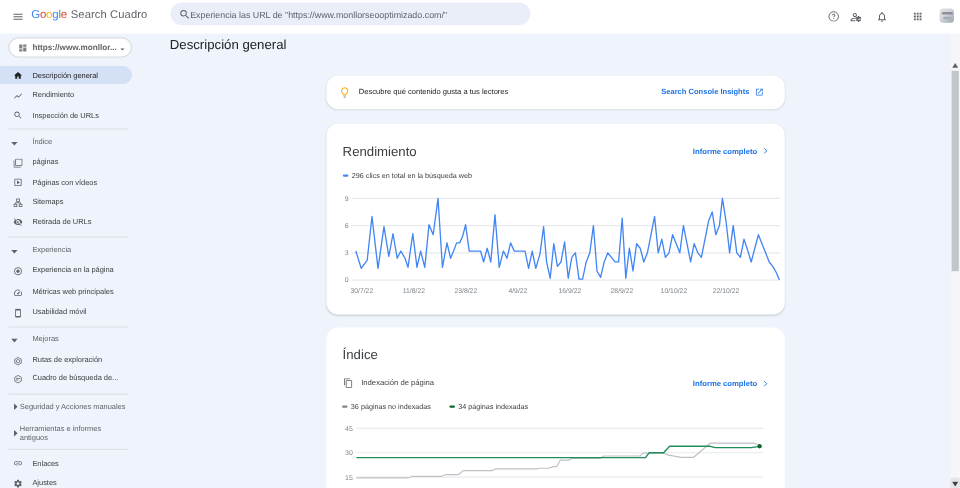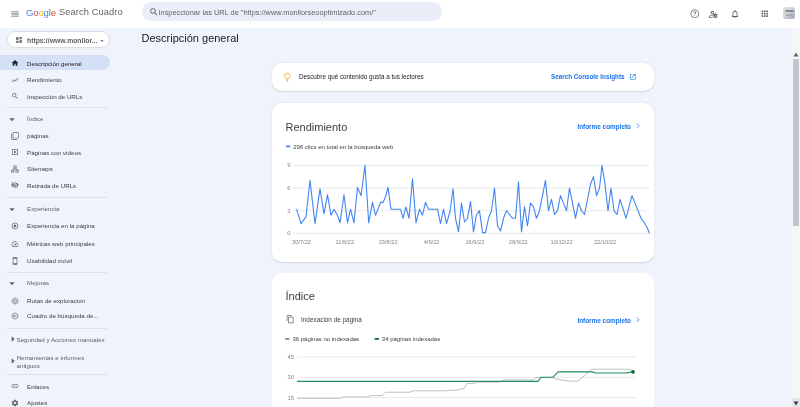--- a/index.html
+++ b/index.html
@@ -19,21 +19,21 @@
       <path fill="#5f6368" d="M3 6h18v2H3zm0 5h18v2H3zm0 5h18v2H3z"></path>
     </svg>
   <div class="abs" style="left:26px;top:7px;font-size:9.6px;letter-spacing:-0.2px;font-weight:500;">
     <span style="color:#4285f4">G</span><span style="color:#ea4335">o</span><span style="color:#fbbc05">o</span><span style="color:#4285f4">g</span><span style="color:#34a853">l</span><span style="color:#ea4335">e</span>
   </div>
   <div class="abs" style="left:59px;top:7.2px;font-size:9.3px;color:#5f6368;letter-spacing:0.1px;">Search Cuadro</div>
   <div class="abs" style="left:142px;top:1.5px;width:300px;height:19.5px;background:#e9eef8;border-radius:10px;"></div>
   <svg class="abs" style="left:149px;top:7px" width="10" height="10" viewBox="0 0 24 24">
       <path fill="#5f6368" d="M15.5 14h-.79l-.28-.27A6.47 6.47 0 0 0 16 9.5 6.5 6.5 0 1 0 9.5 16c1.61 0 3.09-.59 4.23-1.57l.27.28v.79l5 4.99L20.49 19l-4.99-5zm-6 0C7.01 14 5 11.99 5 9.5S7.01 5 9.5 5 14 7.01 14 9.5 11.99 14 9.5 14z"></path>
     </svg>
-  <div class="abs" style="left:158.5px;top:8px;font-size:7.4px;color:#5f6368;">Inspeccionar las URL de "https://www.monllorseooptimizado.com/"</div>
+  <div class="abs" style="left:158.5px;top:8px;font-size:7.4px;color:#5f6368;">Experiencia las URL de "https://www.monllorseooptimizado.com/"</div>
   <svg class="abs" style="left:690px;top:8.5px" width="9.5" height="9.5" viewBox="0 0 24 24">
       <circle cx="12" cy="12" r="10" fill="none" stroke="#5f6368" stroke-width="2"></circle>
       <path fill="#5f6368" d="M12 6c-1.9 0-3.5 1.3-3.5 3.2h1.9c0-.9.7-1.5 1.6-1.5s1.6.7 1.6 1.6c0 1.5-2.2 1.6-2.2 3.7h1.9c0-1.5 2.2-1.8 2.2-3.8C15.5 7.3 13.9 6 12 6zm-1 8.5h2v2h-2z"></path>
     </svg>
   <svg class="abs" style="left:708px;top:8.5px" width="10.5" height="10.5" viewBox="0 0 24 24">
       <path fill="#5f6368" d="M10 12c2.21 0 4-1.79 4-4s-1.79-4-4-4-4 1.79-4 4 1.79 4 4 4zm0-6c1.1 0 2 .9 2 2s-.9 2-2 2-2-.9-2-2 .9-2 2-2zm0 7c-2.67 0-8 1.34-8 4v3h9v-2H4v-1c0-.64 2.36-2 6-2 .92 0 1.75.09 2.5.24l.5-1.96C11.96 13.1 10.94 13 10 13zm10.8 3.5c.1-.3.2-.63.2-1s-.1-.7-.2-1l1.1-.9c.1-.1.1-.2.1-.3l-1-1.7c-.1-.1-.2-.1-.3-.1l-1.3.5c-.3-.2-.6-.4-.9-.5l-.2-1.4c0-.1-.1-.2-.3-.2h-2c-.1 0-.2.1-.3.2l-.2 1.4c-.3.1-.6.3-.9.5l-1.3-.5c-.1 0-.2 0-.3.1l-1 1.7c-.1.1 0 .2.1.3l1.1.9c-.1.3-.2.6-.2 1s.1.7.2 1l-1.1.9c-.1.1-.1.2-.1.3l1 1.7c.1.1.2.1.3.1l1.3-.5c.3.2.6.4.9.5l.2 1.4c0 .1.1.2.3.2h2c.1 0 .2-.1.3-.2l.2-1.4c.3-.1.6-.3.9-.5l1.3.5c.1 0 .2 0 .3-.1l1-1.7c.1-.1 0-.2-.1-.3l-1.1-.9zm-2.8 1c-.83 0-1.5-.67-1.5-1.5s.67-1.5 1.5-1.5 1.5.67 1.5 1.5-.67 1.5-1.5 1.5z"></path>
     </svg>
   <svg class="abs" style="left:729.5px;top:8.5px" width="10" height="10" viewBox="0 0 24 24">
       <path fill="#5f6368" d="M12 22c1.1 0 2-.9 2-2h-4c0 1.1.89 2 2 2zm6-6v-5c0-3.07-1.64-5.64-4.5-6.32V4c0-.83-.67-1.5-1.5-1.5s-1.5.67-1.5 1.5v.68C7.63 5.36 6 7.92 6 11v5l-2 2v1h16v-1l-2-2zm-2 1H8v-6c0-2.48 1.51-4.5 4-4.5s4 2.02 4 4.5v6z"></path>
     </svg>

